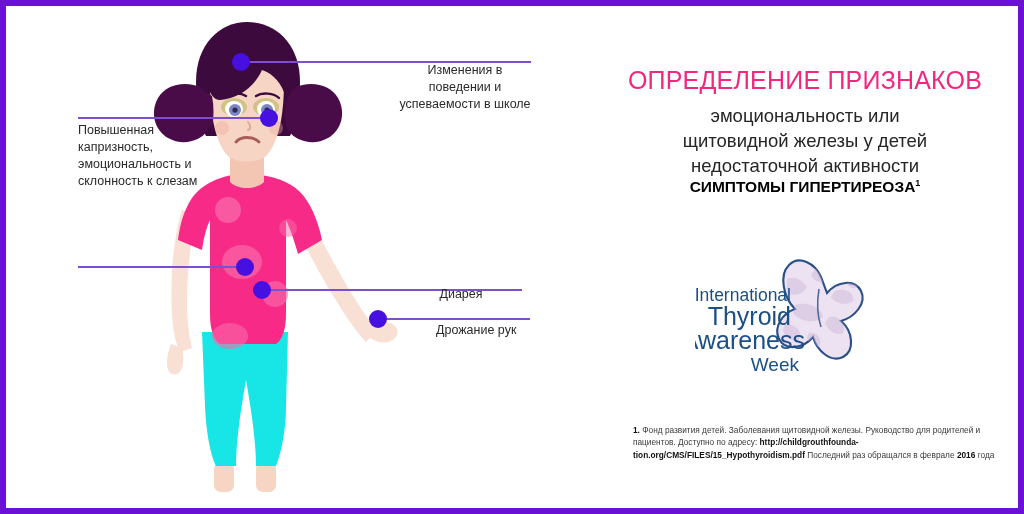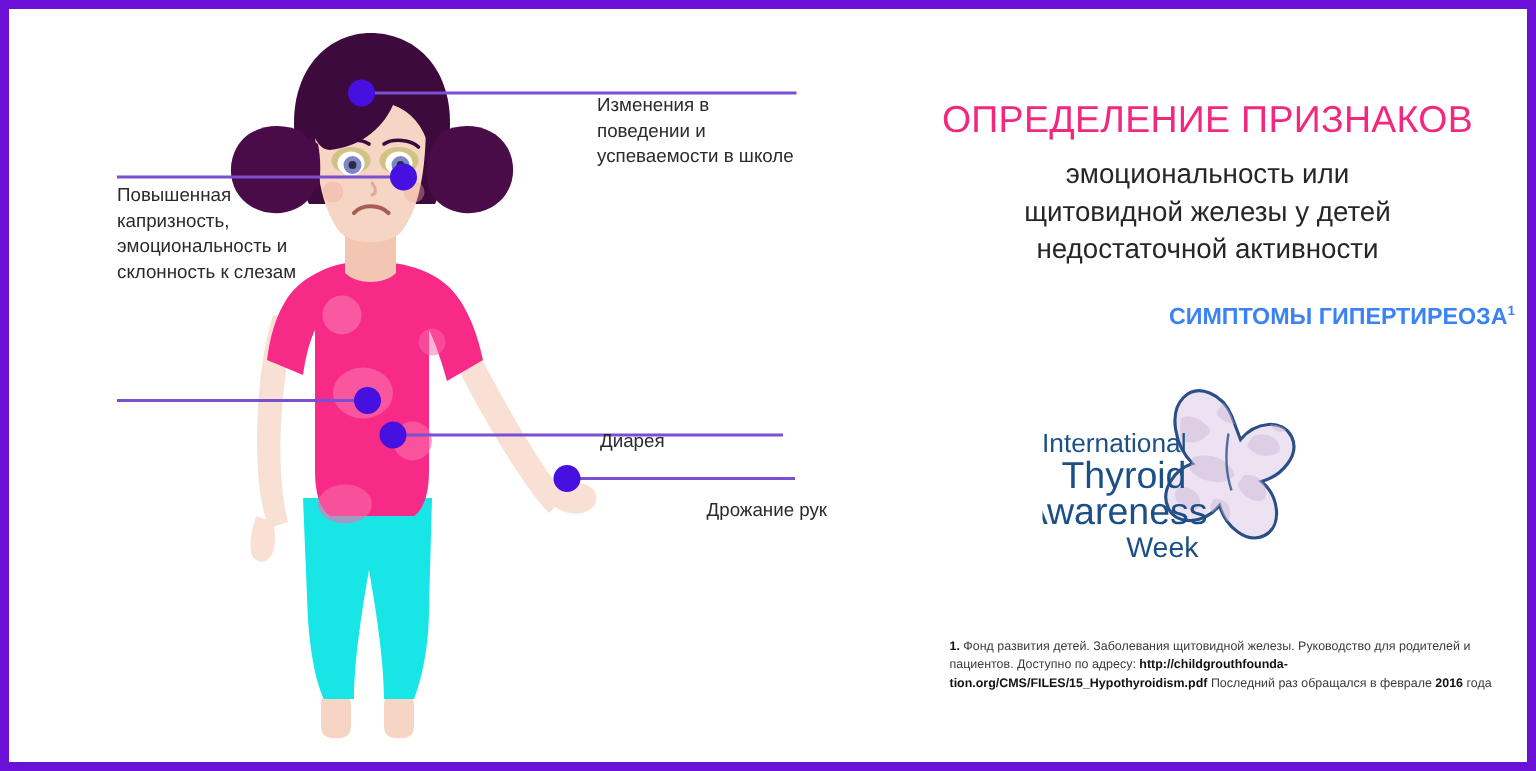--- a/index.html
+++ b/index.html
@@ -58,21 +58,21 @@
 
   
   .anno {
     position: absolute;
     font-size: 12.5px;
     line-height: 17px;
     color: #2a2a2a;
     z-index: 25;
   }
   .anno-left  { text-align: left; }
-  .anno-right { text-align: left; }
+  .anno-right { text-align: center; }
 
   
   .panel {
     position: absolute;
     left: 600px;
     top: 20px;
     width: 410px;
     height: 474px;
     z-index: 10;
   }
@@ -85,25 +85,24 @@
     margin: 46px 0 8px 0;
   }
   .subhead {
     text-align: center;
     color: #262626;
     font-size: 18.5px;
     line-height: 25px;
     margin: 0 14px;
   }
   .symptom-line {
-    text-align: right;
-    color: #3b82f6;
+    text-align: center;
+    color: #000000;
     font-size: 15.5px;
     font-weight: bold;
-    margin-top: 24px;
   }
   .symptom-line sup {
     font-size: 9px;
     font-weight: bold;
     vertical-align: super;
   }
 
   
   .logo-wrap {
     position: absolute;
@@ -234,21 +233,21 @@
 
   <div class="lead-dot" style="left:236px; top:258px;"></div>
   <div class="lead-line" style="left:78px; top:266px; width:165px;"></div>
 
   <div class="lead-dot" style="left:253px; top:281px;"></div>
   <div class="lead-line" style="left:262px; top:289px; width:260px;"></div>
   <div class="anno anno-right" style="left:400px; top:266px; width:122px;margin-top:20px;">Диарея</div>
 
   <div class="lead-dot" style="left:369px; top:310px;"></div>
   <div class="lead-line" style="left:378px; top:318px; width:152px;"></div>
-  <div class="anno anno-left" style="left:436px; top:332px; width:130px;margin-left:35px;">Дрожание рук</div>
+  <div class="anno anno-left" style="left:436px; top:322px; width:130px;">Дрожание рук</div>
 
   <div class="panel">
 
     <div class="headline">ОПРЕДЕЛЕНИЕ ПРИЗНАКОВ</div>
 
     <div class="subhead">
       <div>эмоциональность или</div>
       <div>щитовидной железы у детей</div>
       <div>недостаточной активности</div>
     </div>

